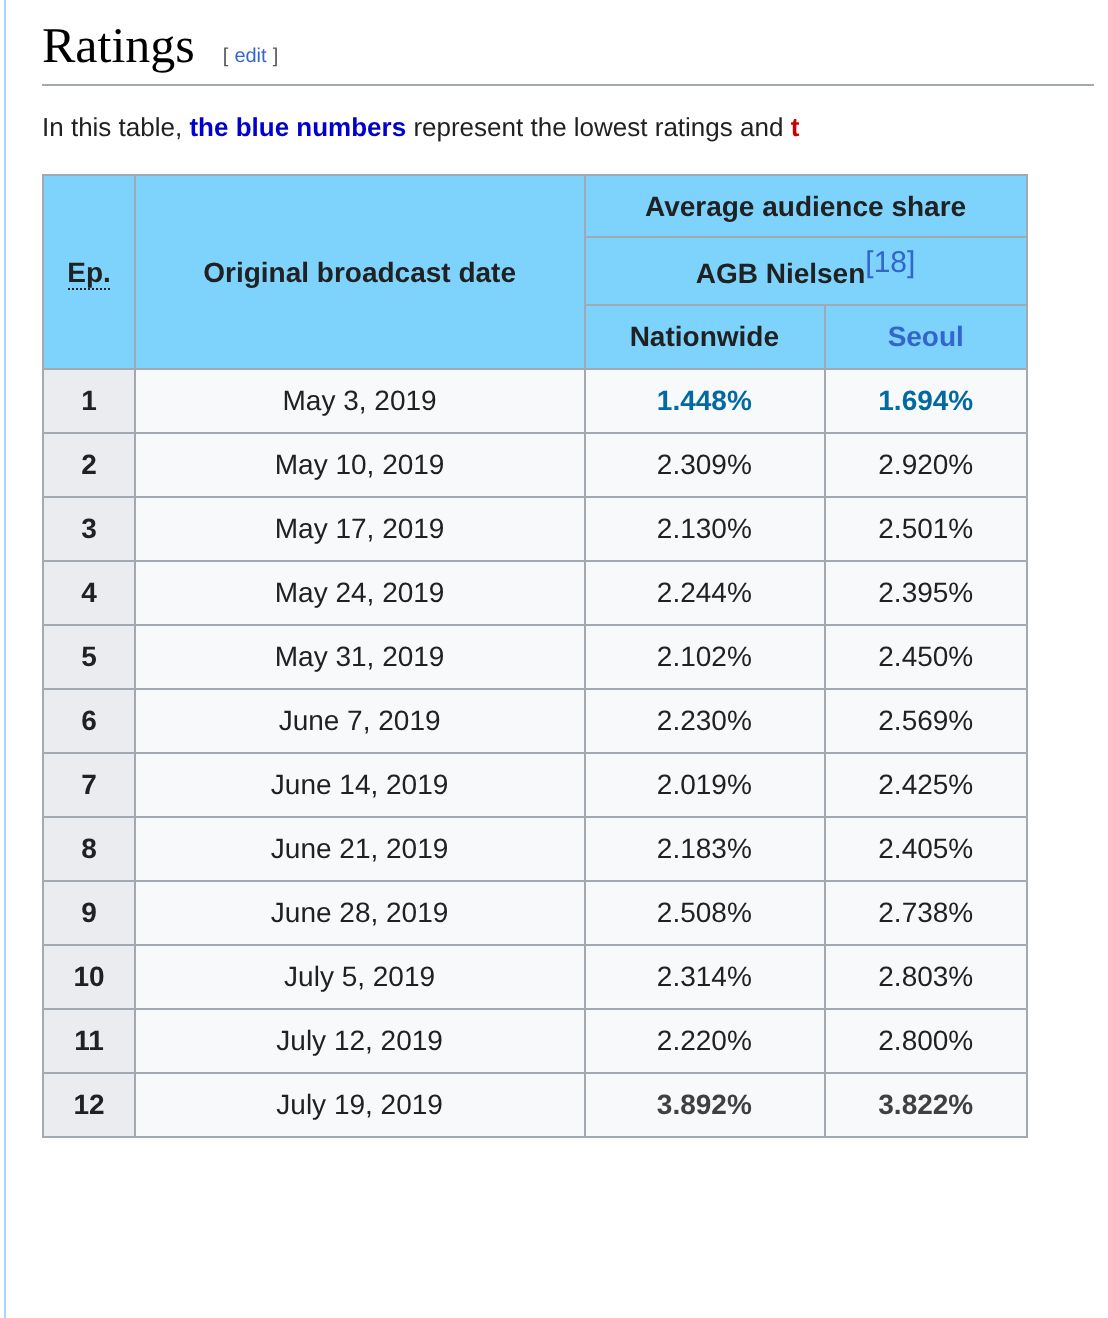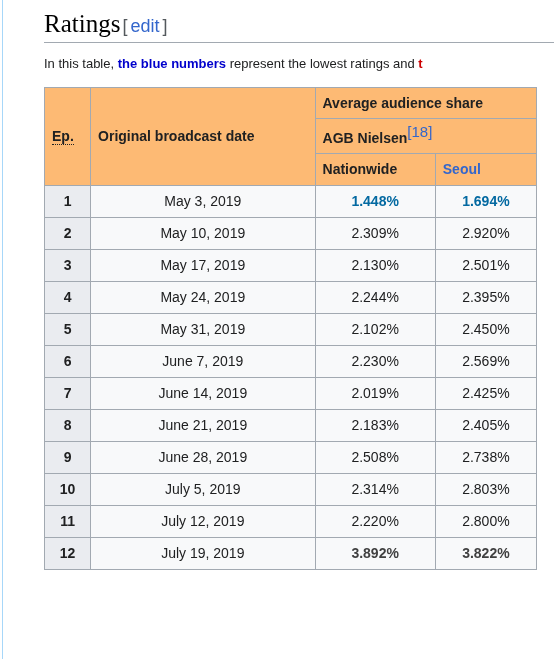--- a/index.html
+++ b/index.html
@@ -21,40 +21,40 @@
     left: 2px;
     top: 0;
     bottom: 0;
     width: 1px;
     background: #a7d7f9;
   }
   .page {
     position: absolute;
     left: 0; top: 0;
     width: 442px;
-    padding-left: 44px;
+    padding-left: 21px;
     box-sizing: border-box;
   }
   
   .section-heading {
     margin: 0;
     padding: 8px 0 3px 0;
     font-family: "Liberation Serif", serif;
     font-size: 25px;
     font-weight: normal;
     line-height: 1.25;
     color: #000000;
     display: flex;
     align-items: baseline;
   }
   .section-heading .htitle { white-space: nowrap; }
   .edit-section {
     font-family: "Liberation Sans", sans-serif;
-    font-size: 18px;
-    margin-left: 2px;
+    font-size: 10px;
+    margin-left: 14px;
     color: #54595d;
     white-space: nowrap;
   }
   .edit-section .bracket { color: #54595d; }
   .edit-link {
     color: #3366cc;
     text-decoration: none;
     cursor: pointer;
     padding: 0 3px;
   }
@@ -86,23 +86,23 @@
     width: 493px;
     table-layout: fixed;
   }
   table.wikitable > thead > tr > th,
   table.wikitable > tbody > tr > th,
   table.wikitable > tbody > tr > td {
     border: 1px solid #a2a9b1;
     padding: 5px 7px;
   }
   table.wikitable > thead > tr > th {
-    background: #fdba74;
+    background: #7dd3fc;
     font-weight: bold;
-    text-align: left;
+    text-align: center;
     vertical-align: middle;
     line-height: 1.45;
   }
   table.wikitable > tbody > tr > th {
     background: #eaecf0;
     font-weight: bold;
     text-align: center;
     vertical-align: middle;
   }
   table.wikitable > tbody > tr > td {

